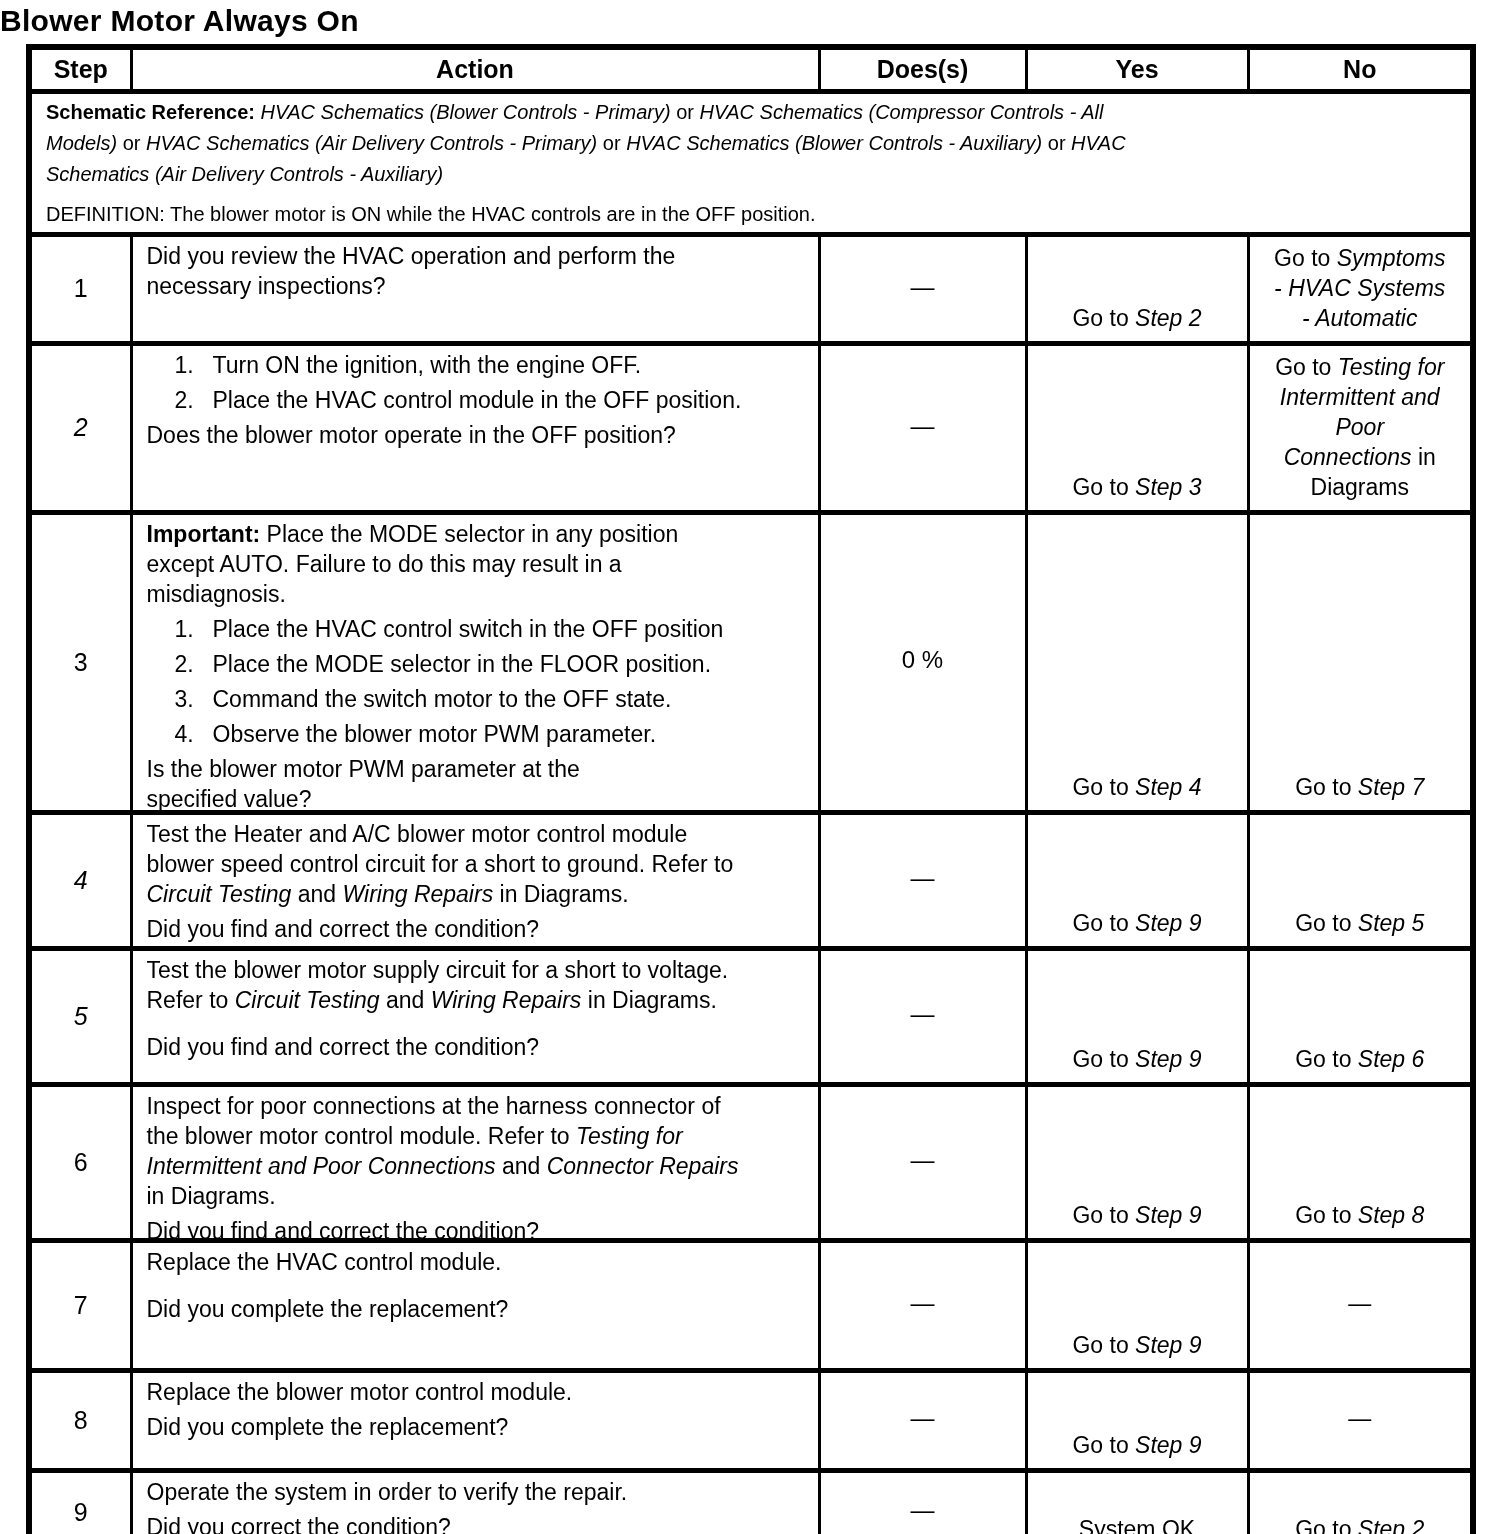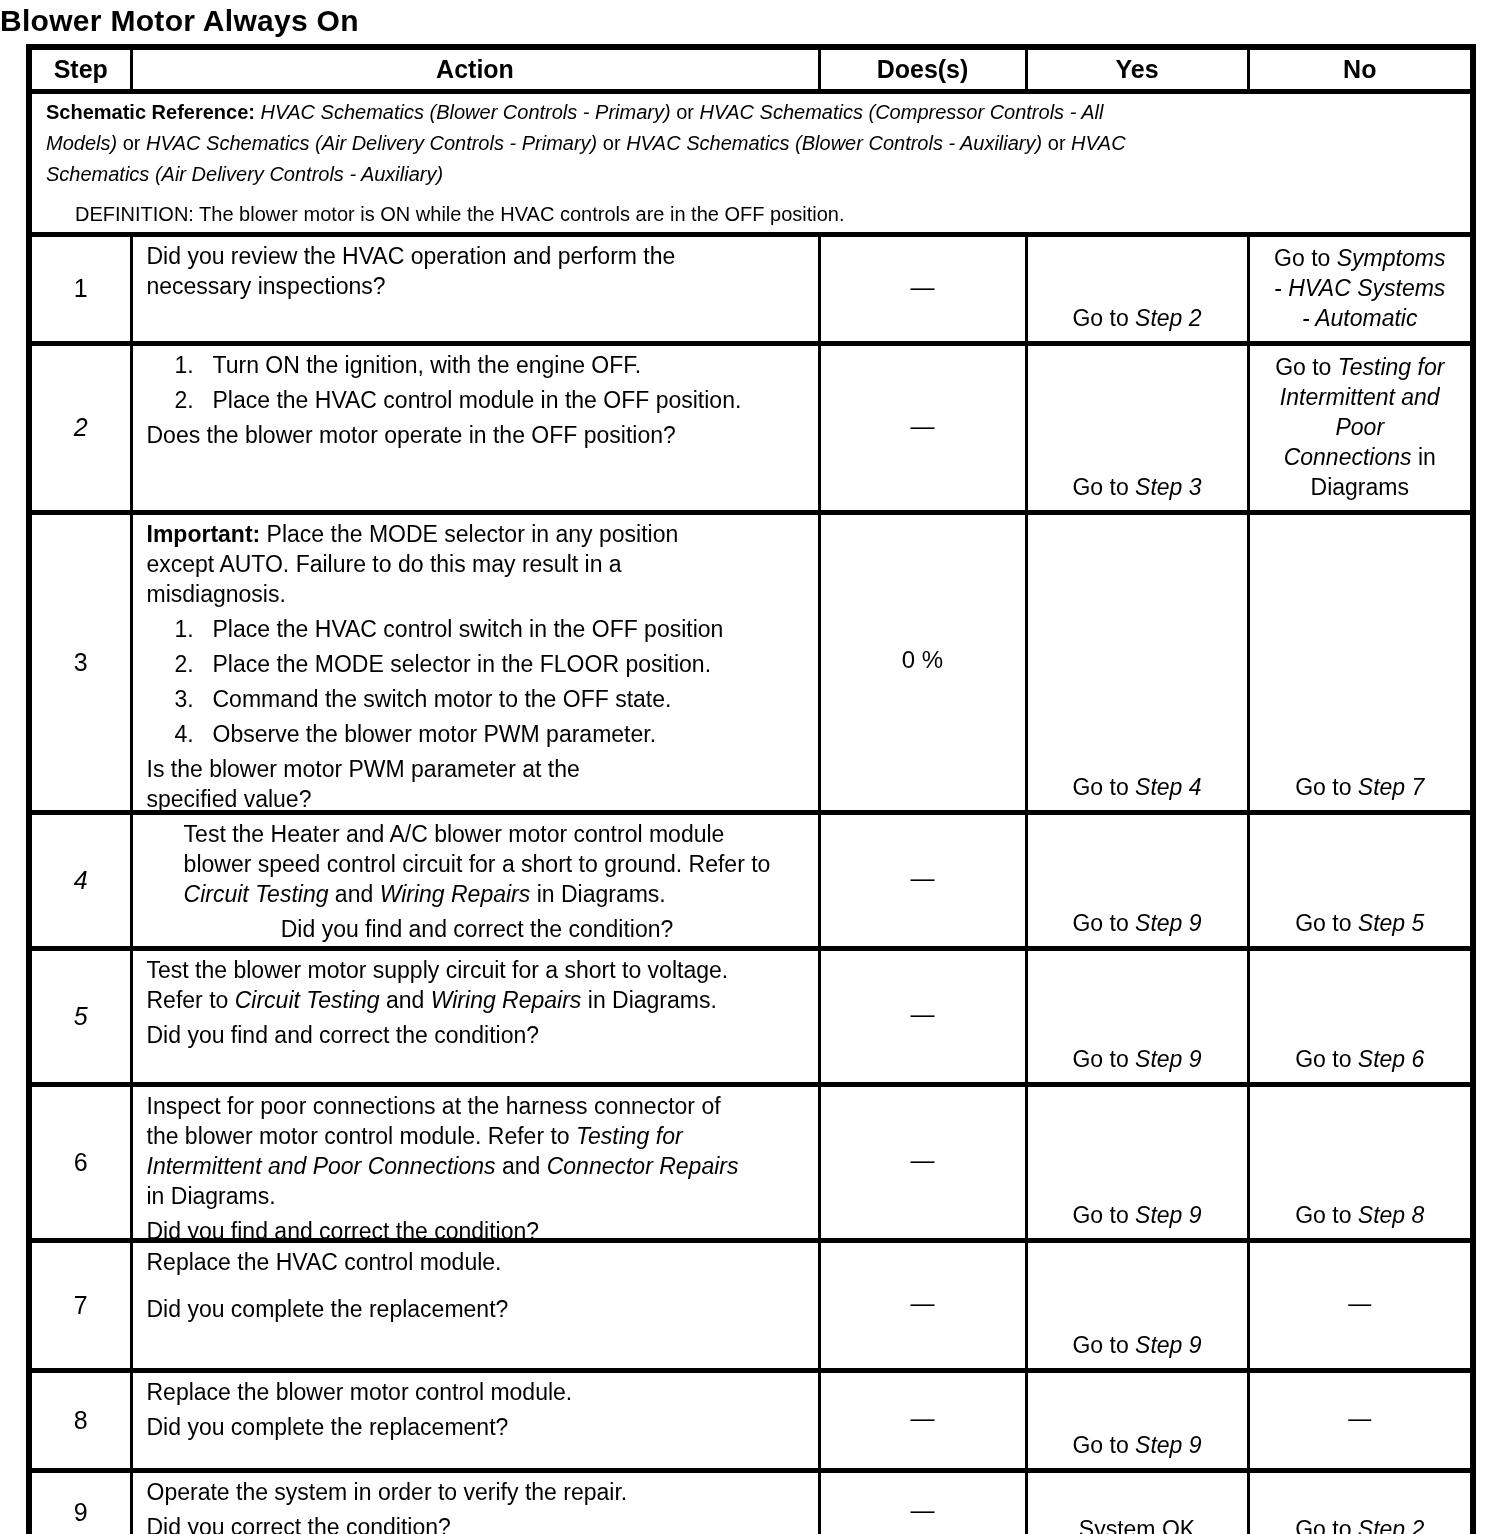--- a/index.html
+++ b/index.html
@@ -48,39 +48,39 @@
   tbody tr:nth-child(8)  { height: 130px; }
   tbody tr:nth-child(9)  { height: 100px; }
   tbody tr:nth-child(10) { height: 84px;  }
 
   .schematic-cell {
     vertical-align: top;
     padding: 3px 14px 2px 14px;
     font-size: 20px; line-height: 31px;
   }
   .schematic-cell p { margin: 0; white-space: pre-line; }
-  .schematic-cell .definition { margin-top: 9px; margin-left: 29px; }
+  .schematic-cell .definition { margin-top: 9px; }
 
   .c-step {
     text-align: center; vertical-align: middle;
     font-size: 25px;
   }
   .c-action {
     vertical-align: top;
     padding: 4px 10px 4px 14px;
     font-size: 23px; line-height: 30px;
     overflow: hidden;
   }
   .action-flex { display: flex; flex-direction: column; }
   
   tbody tr:nth-child(2)  .action-flex { height: 83px;  }
   tbody tr:nth-child(3)  .action-flex { height: 141px; }
   tbody tr:nth-child(4)  .action-flex { height: 287px; }
-  tbody tr:nth-child(5)  .action-flex { height: 123px; align-items: center; }
-  tbody tr:nth-child(6)  .action-flex { height: 123px; }
+  tbody tr:nth-child(5)  .action-flex { height: 123px; }
+  tbody tr:nth-child(6)  .action-flex { height: 123px; gap: 12px; }
   tbody tr:nth-child(7)  .action-flex { height: 143px; }
   tbody tr:nth-child(8)  .action-flex { height: 117px; gap: 12px; }
   tbody tr:nth-child(9)  .action-flex { height: 87px;  }
   tbody tr:nth-child(10) .action-flex { height: 71px;  }
 
   .blk { margin: 0; white-space: pre-line; }
   .blk + .blk { margin-top: 5px; }
   .blk-li { display: flex; padding-left: 28px; white-space: normal; }
   .blk-li .num { flex: 0 0 38px; width: 38px; }
   .blk-li .li-text { flex: 1 1 auto; white-space: pre-line; }

